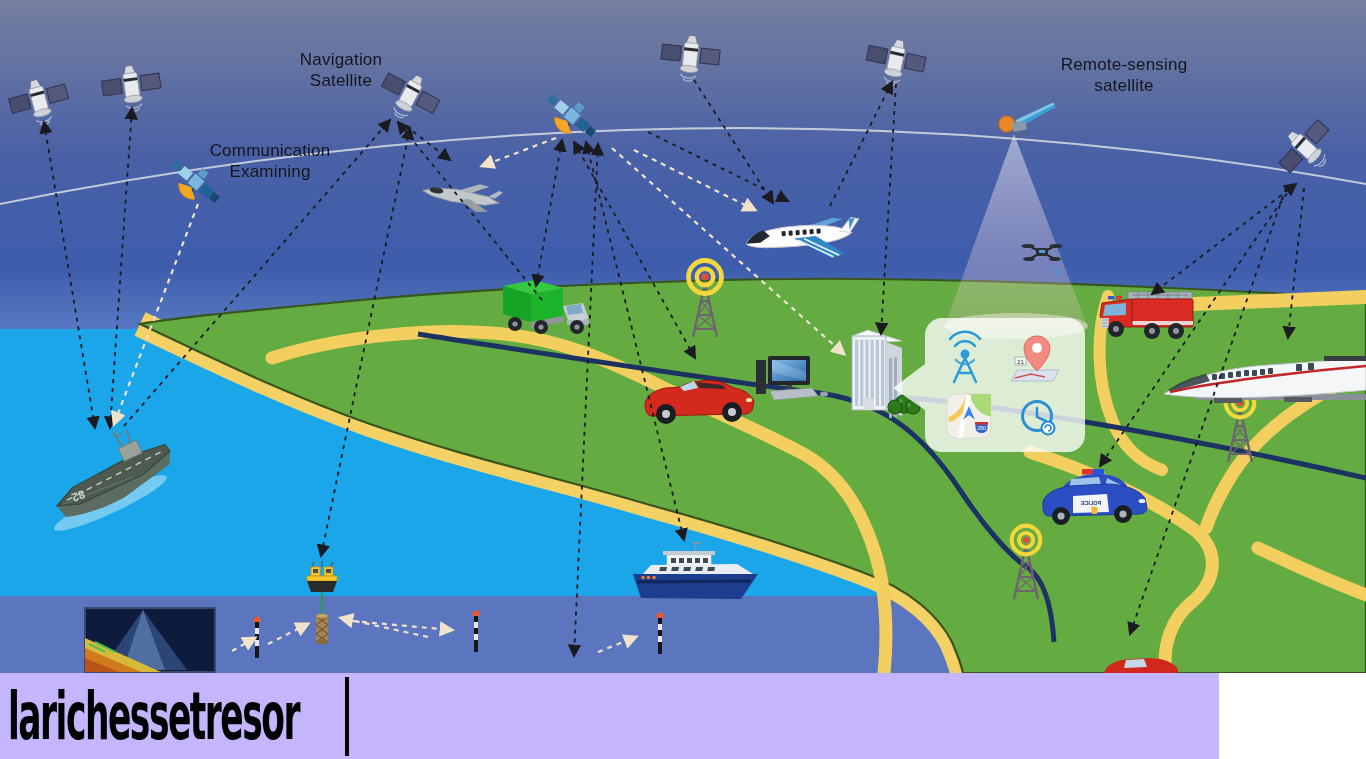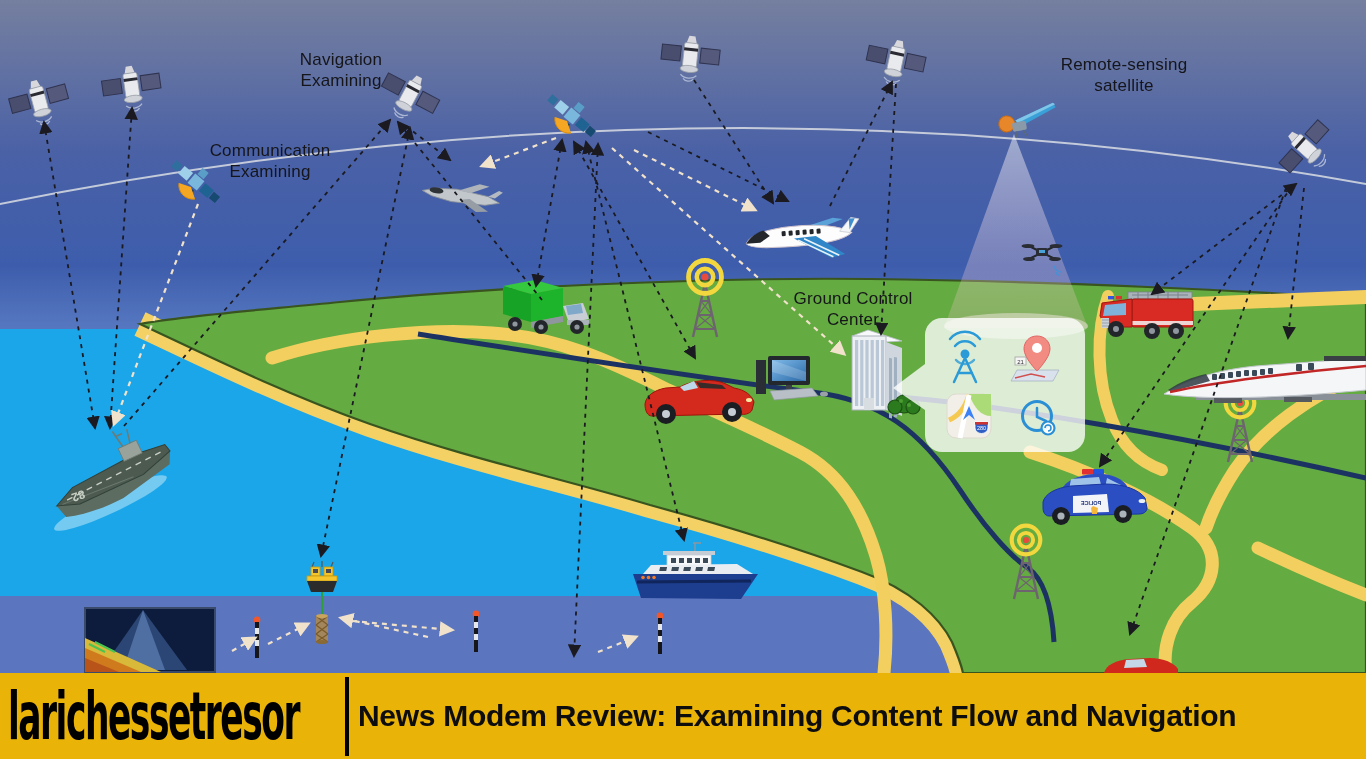--- a/index.html
+++ b/index.html
@@ -3,21 +3,21 @@
 <meta charset="utf-8">
 <style>
   html,body{margin:0;padding:0;background:#ffffff;}
   .stage{position:relative;width:1366px;height:759px;overflow:hidden;background:#fff;
          font-family:"Liberation Sans",sans-serif;}
   .scene{position:absolute;left:0;top:0;width:1366px;height:673px;}
   .scene svg{display:block;}
   .scene-label{position:absolute;transform:translate(-50%,-50%);white-space:pre-line;
           text-align:center;font:17px/1.22 "Liberation Sans",sans-serif;color:#15151a;
           letter-spacing:.2px;}
-  .footer{position:absolute;left:0;top:673px;width:1366px;height:86px;background:#eab308;}
+  .footer{position:absolute;left:0;top:673px;width:1219px;height:86px;background:#c4b5fd;}
   .brand{position:absolute;left:8px;top:50%;transform:translateY(-50%) scale(0.75,1.45);
          transform-origin:0 50%;font-family:"DejaVu Sans",sans-serif;font-weight:bold;
          font-size:46px;letter-spacing:-2px;color:#000;white-space:nowrap;}
   .footer-divider{position:absolute;left:345px;top:4px;bottom:3px;width:4px;background:#000;}
   .footer-title{position:absolute;left:358px;top:50%;transform:translateY(-50%);
          font-family:"Liberation Sans",sans-serif;font-weight:700;font-size:30px;
          letter-spacing:-0.3px;color:#0d0d0d;white-space:nowrap;}
 </style>
 </head>
 <body>
@@ -434,27 +434,24 @@
         <path d="M612,148 L844,354" marker-end="url(#aw)"></path>
         <path d="M232,651 L255,638" marker-end="url(#aw)"></path>
         <path d="M268,644 L308,624" marker-end="url(#aw)"></path>
         <path d="M428,637 L341,618" marker-end="url(#aw)"></path>
         <path d="M352,621 L452,630" marker-end="url(#aw)"></path>
         <path d="M598,652 L636,637" marker-end="url(#aw)"></path>
       </g>
     </svg>
 
     <div class="scene-label" style="left:341px;top:71px">Navigation
-Examining</div>
+Satellite</div>
     <div class="scene-label" style="left:270px;top:162px">Communication
 Examining</div>
     <div class="scene-label" style="left:1124px;top:76px">Remote-sensing
 satellite</div>
-    <div class="scene-label" style="left:853px;top:310px">Ground Control
-Center</div>
   </div>
 
   <div class="footer">
     <div class="brand">larichessetresor</div>
     <div class="footer-divider"></div>
-    <div class="footer-title">News Modem Review: Examining Content Flow and Navigation</div>
   </div>
 </div>
 
 </body></html>

